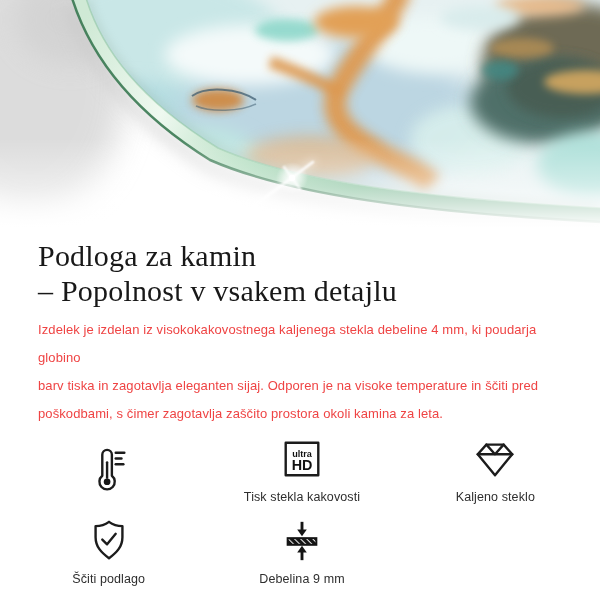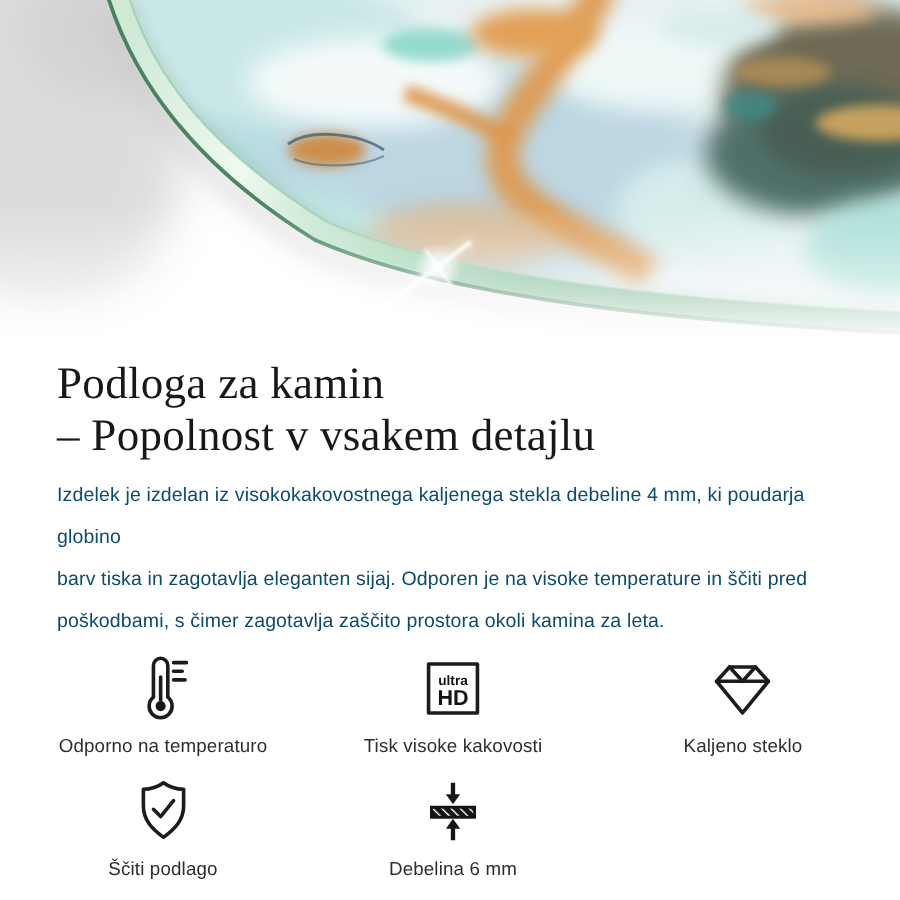--- a/index.html
+++ b/index.html
@@ -23,21 +23,21 @@
     font-size:30px;
     line-height:35px;
     letter-spacing:.2px;
     color:#181818;
     white-space:pre-line;
   }
   .desc{
     margin:8px 0 0 0;
     font-size:13px;
     line-height:28px;
-    color:#0c4a6e;
+    color:#ef4444;
     letter-spacing:.1px;
     white-space:pre-line;
   }
 
   
   .features{
     margin:8px -26px 0 -26px;
     display:grid;
     grid-template-columns:1fr 1fr 1fr;
     row-gap:14px;
@@ -182,32 +182,31 @@
         <div class="ficon">
           <svg width="46" height="46" viewBox="0 0 96 96">
             <path class="icon-stroke" d="M34,16 A10,10 0 0 1 54,16 L54,60 A16,16 0 1 1 34,60 Z"></path>
             <line class="icon-stroke" x1="44" y1="32" x2="44" y2="64"></line>
             <circle class="icon-fill" cx="44" cy="72.5" r="7"></circle>
             <line class="icon-stroke" x1="62" y1="12" x2="80" y2="12"></line>
             <line class="icon-stroke" x1="62" y1="24" x2="74" y2="24"></line>
             <line class="icon-stroke" x1="62" y1="36" x2="78" y2="36"></line>
           </svg>
         </div>
-        <span class="flabel">Odporno na temperaturo</span>
       </div>
 
       <div class="feature">
         <div class="ficon">
           <svg width="46" height="46" viewBox="0 0 96 96">
             <rect class="icon-stroke" x="14" y="14" width="68" height="68" stroke-width="5.5"></rect>
             <text class="hd-text" x="48" y="43" font-size="19" text-anchor="middle">ultra</text>
             <text class="hd-text" x="48" y="71" font-size="30" text-anchor="middle">HD</text>
           </svg>
         </div>
-        <span class="flabel">Tisk visoke kakovosti</span>
+        <span class="flabel">Tisk stekla kakovosti</span>
       </div>
 
       <div class="feature">
         <div class="ficon">
           <svg width="46" height="46" viewBox="0 0 96 96">
             <path class="icon-stroke" stroke-width="4.5" d="M30,18 L66,18 L84,38 L48,82 L12,38 Z"></path>
             <path class="icon-stroke" stroke-width="4" d="M12,38 L84,38"></path>
             <path class="icon-stroke" stroke-width="4" d="M30,18 L48,38 L66,18"></path>
           </svg>
         </div>
@@ -234,18 +233,18 @@
                 <line x1="0" y1="0" x2="0" y2="9" stroke="#ffffff" stroke-width="4"></line>
               </pattern>
             </defs>
             <line x1="48" y1="8" x2="48" y2="26" stroke="#141414" stroke-width="6"></line>
             <path class="icon-fill" d="M38,24 L58,24 L48,38 Z"></path>
             <rect x="18" y="42" width="60" height="14" fill="url(#hatch)" stroke="#141414" stroke-width="4"></rect>
             <line x1="48" y1="88" x2="48" y2="70" stroke="#141414" stroke-width="6"></line>
             <path class="icon-fill" d="M38,72 L58,72 L48,58 Z"></path>
           </svg>
         </div>
-        <span class="flabel">Debelina 6 mm</span>
+        <span class="flabel">Debelina 9 mm</span>
       </div>
 
     </div>
   </div>
 </div>
 
 </body></html>

